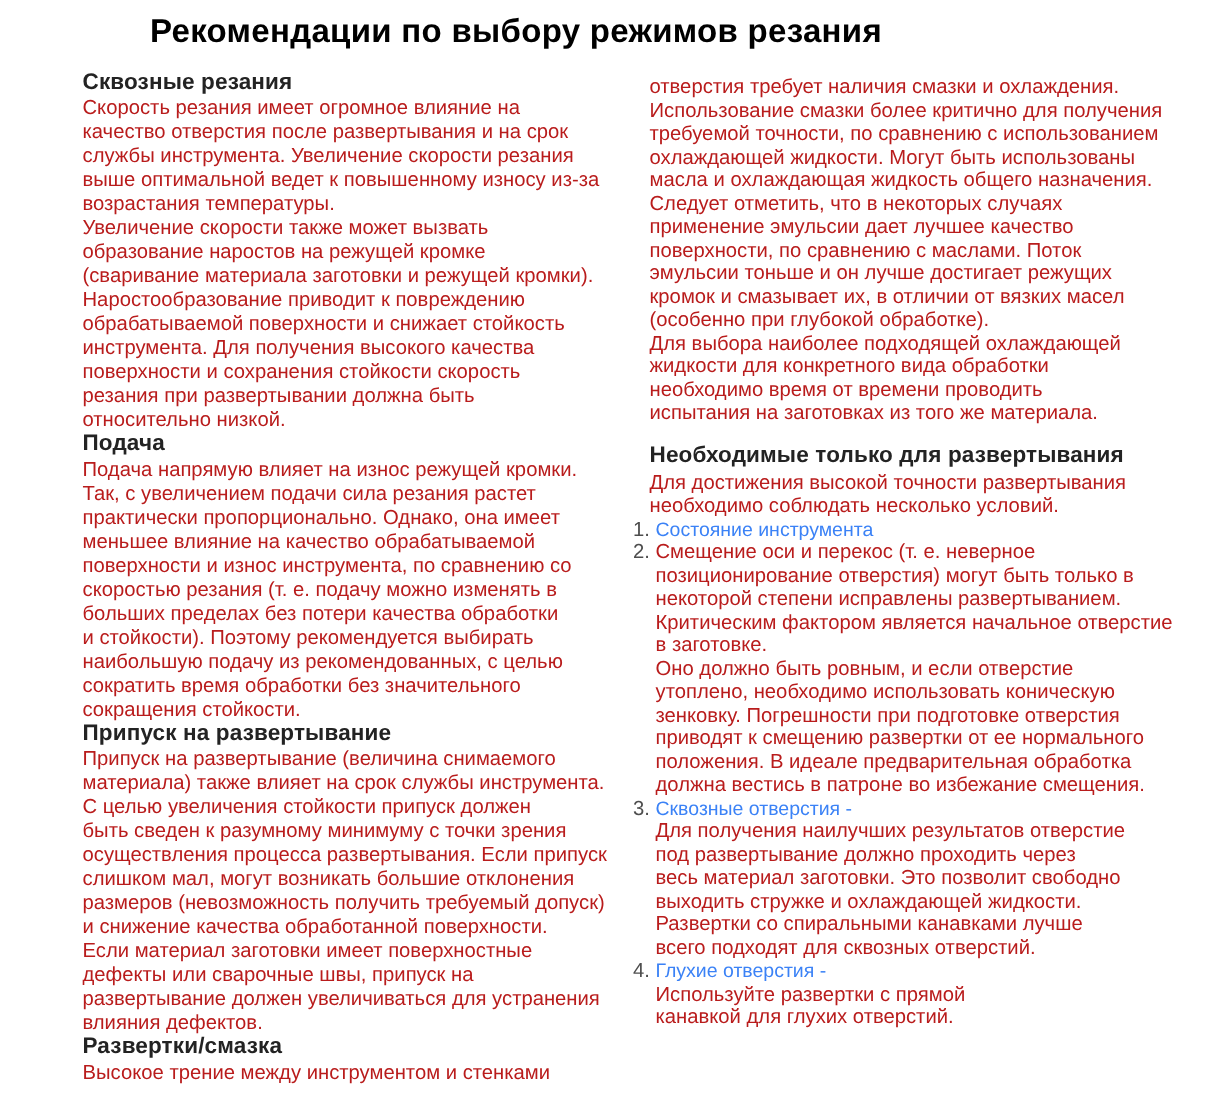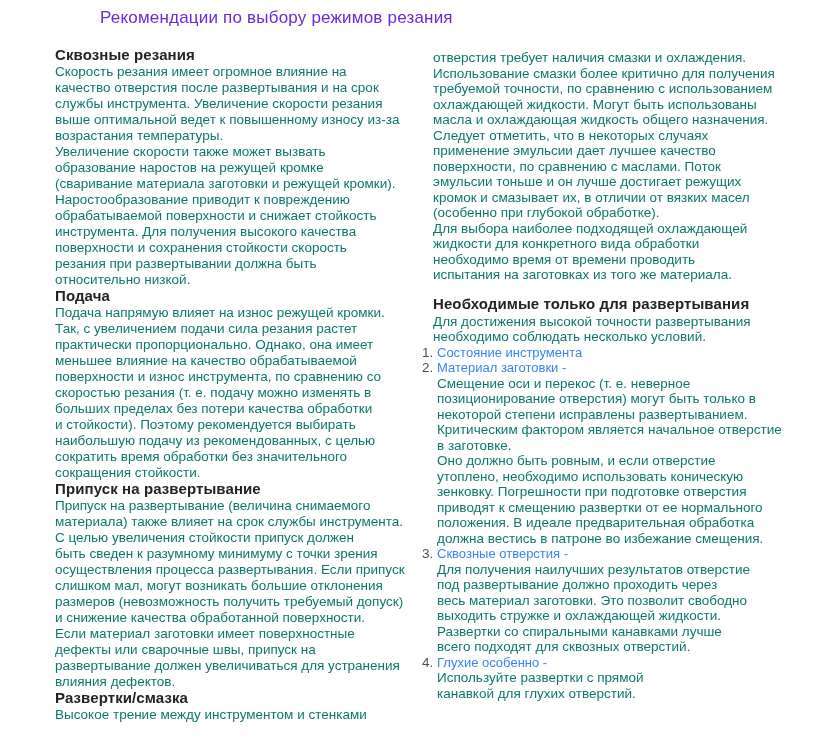--- a/index.html
+++ b/index.html
@@ -6,22 +6,22 @@
   body {
     width: 814px; height: 736px;
     background: #ffffff;
     font-family: "Liberation Sans", "DejaVu Sans", sans-serif;
     position: relative;
     overflow: hidden;
   }
   .title {
     position: absolute; left: 100px; top: 8px;
     margin: 0;
-    font-size: 17px; font-weight: normal;
-    color: #6d28d9;
+    font-size: 22px; font-weight: bold;
+    color: #000000;
     letter-spacing: 0.2px;
     white-space: nowrap;
   }
   .col { position: absolute; }
   .col-left  { left: 55px;  top: 47px; width: 372px; }
   .col-right { left: 433px; top: 50px; width: 374px; }
   .heading {
     margin: 0 0 1px 0;
     font-size: 15px; font-weight: bold;
     line-height: 16px;
@@ -29,21 +29,21 @@
     letter-spacing: 0.1px;
   }
   .col-right .heading {
     margin-top: 12px; margin-bottom: 2px;
     line-height: 17px;
   }
   .body {
     margin: 0;
     font-size: 13.5px;
     line-height: 16px;
-    color: #0f766e;
+    color: #b91c1c;
     white-space: pre-line;
   }
   .col-right .body { line-height: 15.5px; }
   .items { margin: 0; padding: 0; list-style: none; }
   .item { position: relative; padding-left: 4px; }
   .num {
     position: absolute; left: -11px; top: 0;
     font-size: 13.5px; line-height: 15.5px; color: #4e4e4e;
   }
   .item-title {
@@ -133,21 +133,20 @@
       <p class="body">Для достижения высокой точности развертывания
 необходимо соблюдать несколько условий.</p>
 
       <div class="items">
         <div class="item">
           <span class="num">1.</span>
           <span class="item-title">Состояние инструмента</span>
         </div>
         <div class="item">
           <span class="num">2.</span>
-          <span class="item-title">Материал заготовки -</span>
           <div class="body">Смещение оси и перекос (т. е. неверное
 позиционирование отверстия) могут быть только в
 некоторой степени исправлены развертыванием.
 Критическим фактором является начальное отверстие
 в заготовке.
 Оно должно быть ровным, и если отверстие
 утоплено, необходимо использовать коническую
 зенковку. Погрешности при подготовке отверстия
 приводят к смещению развертки от ее нормального
 положения. В идеале предварительная обработка
@@ -158,21 +157,21 @@
           <span class="item-title">Сквозные отверстия -</span>
           <div class="body">Для получения наилучших результатов отверстие
 под развертывание должно проходить через
 весь материал заготовки. Это позволит свободно
 выходить стружке и охлаждающей жидкости.
 Развертки со спиральными канавками лучше
 всего подходят для сквозных отверстий.</div>
         </div>
         <div class="item">
           <span class="num">4.</span>
-          <span class="item-title">Глухие особенно -</span>
+          <span class="item-title">Глухие отверстия -</span>
           <div class="body">Используйте развертки с прямой
 канавкой для глухих отверстий.</div>
         </div>
       </div>
     </section>
   </div>
 
 </div>
 
 </body></html>

